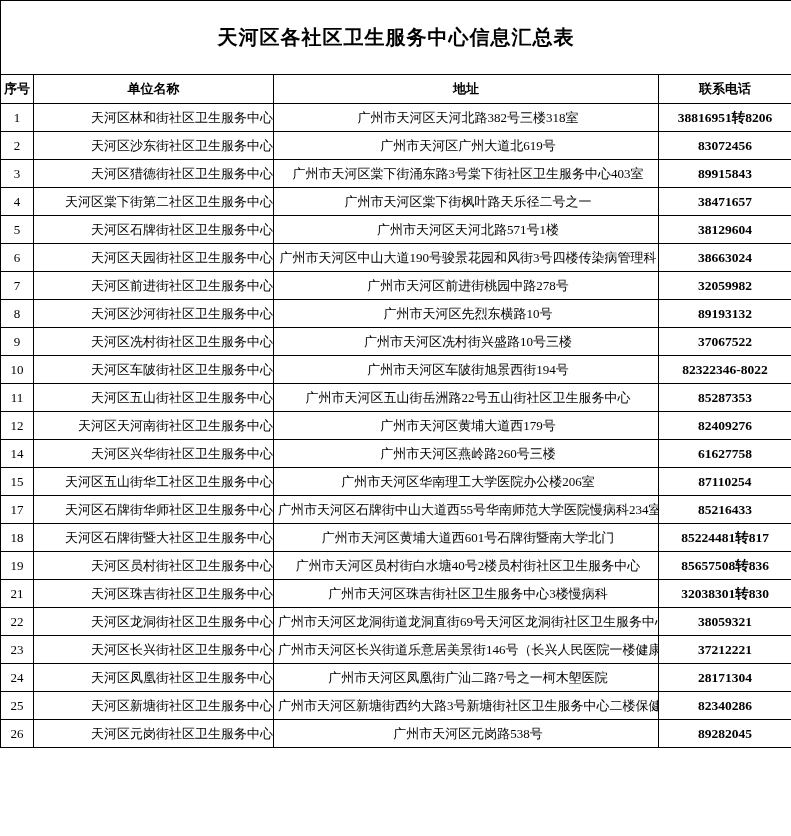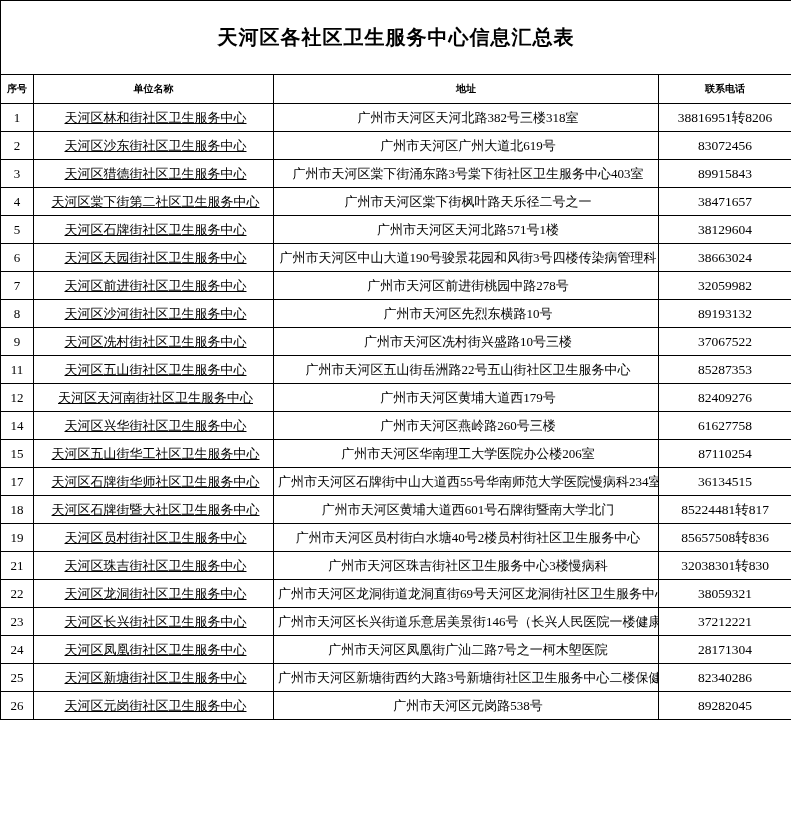--- a/index.html
+++ b/index.html
@@ -29,34 +29,34 @@
   .title-cell {
     height: 74px;
     text-align: center;
     vertical-align: middle;
     font-weight: bold;
     font-size: 20px;
     letter-spacing: 1px;
   }
   thead th {
     height: 29px;
-    font-size: 10px;
+    font-size: 13px;
     font-weight: bold;
     text-align: center;
     vertical-align: middle;
   }
   tbody td {
     height: 28px;
     font-size: 13px;
     vertical-align: middle;
   }
   td.col-index   { text-align: center; }
-  td.col-name    { text-align: center; padding-left: 4px; text-decoration: underline; }
+  td.col-name    { text-align: right; padding-left: 4px; }
   td.col-address { text-align: center; padding-left: 4px; }
-  td.col-phone   { text-align: center; font-size: 13.5px; }
+  td.col-phone   { text-align: center; font-size: 13.5px; font-weight: bold; }
   col.c-index   { width: 33px; }
   col.c-name    { width: 240px; }
   col.c-address { width: 385px; }
   col.c-phone   { width: 133px; }
 </style>
 </head>
 <body>
 
 <table>
   <colgroup>
@@ -126,20 +126,26 @@
         <td class="col-address">广州市天河区先烈东横路10号</td>
         <td class="col-phone">89193132</td>
       </tr>
       <tr>
         <td class="col-index">9</td>
         <td class="col-name">天河区冼村街社区卫生服务中心</td>
         <td class="col-address">广州市天河区冼村街兴盛路10号三楼</td>
         <td class="col-phone">37067522</td>
       </tr>
       <tr>
+        <td class="col-index">10</td>
+        <td class="col-name">天河区车陂街社区卫生服务中心</td>
+        <td class="col-address">广州市天河区车陂街旭景西街194号</td>
+        <td class="col-phone">82322346-8022</td>
+      </tr>
+      <tr>
         <td class="col-index">11</td>
         <td class="col-name">天河区五山街社区卫生服务中心</td>
         <td class="col-address">广州市天河区五山街岳洲路22号五山街社区卫生服务中心</td>
         <td class="col-phone">85287353</td>
       </tr>
       <tr>
         <td class="col-index">12</td>
         <td class="col-name">天河区天河南街社区卫生服务中心</td>
         <td class="col-address">广州市天河区黄埔大道西179号</td>
         <td class="col-phone">82409276</td>
@@ -153,21 +159,21 @@
       <tr>
         <td class="col-index">15</td>
         <td class="col-name">天河区五山街华工社区卫生服务中心</td>
         <td class="col-address">广州市天河区华南理工大学医院办公楼206室</td>
         <td class="col-phone">87110254</td>
       </tr>
       <tr>
         <td class="col-index">17</td>
         <td class="col-name">天河区石牌街华师社区卫生服务中心</td>
         <td class="col-address">广州市天河区石牌街中山大道西55号华南师范大学医院慢病科234室</td>
-        <td class="col-phone">36134515</td>
+        <td class="col-phone">85216433</td>
       </tr>
       <tr>
         <td class="col-index">18</td>
         <td class="col-name">天河区石牌街暨大社区卫生服务中心</td>
         <td class="col-address">广州市天河区黄埔大道西601号石牌街暨南大学北门</td>
         <td class="col-phone">85224481转817</td>
       </tr>
       <tr>
         <td class="col-index">19</td>
         <td class="col-name">天河区员村街社区卫生服务中心</td>

